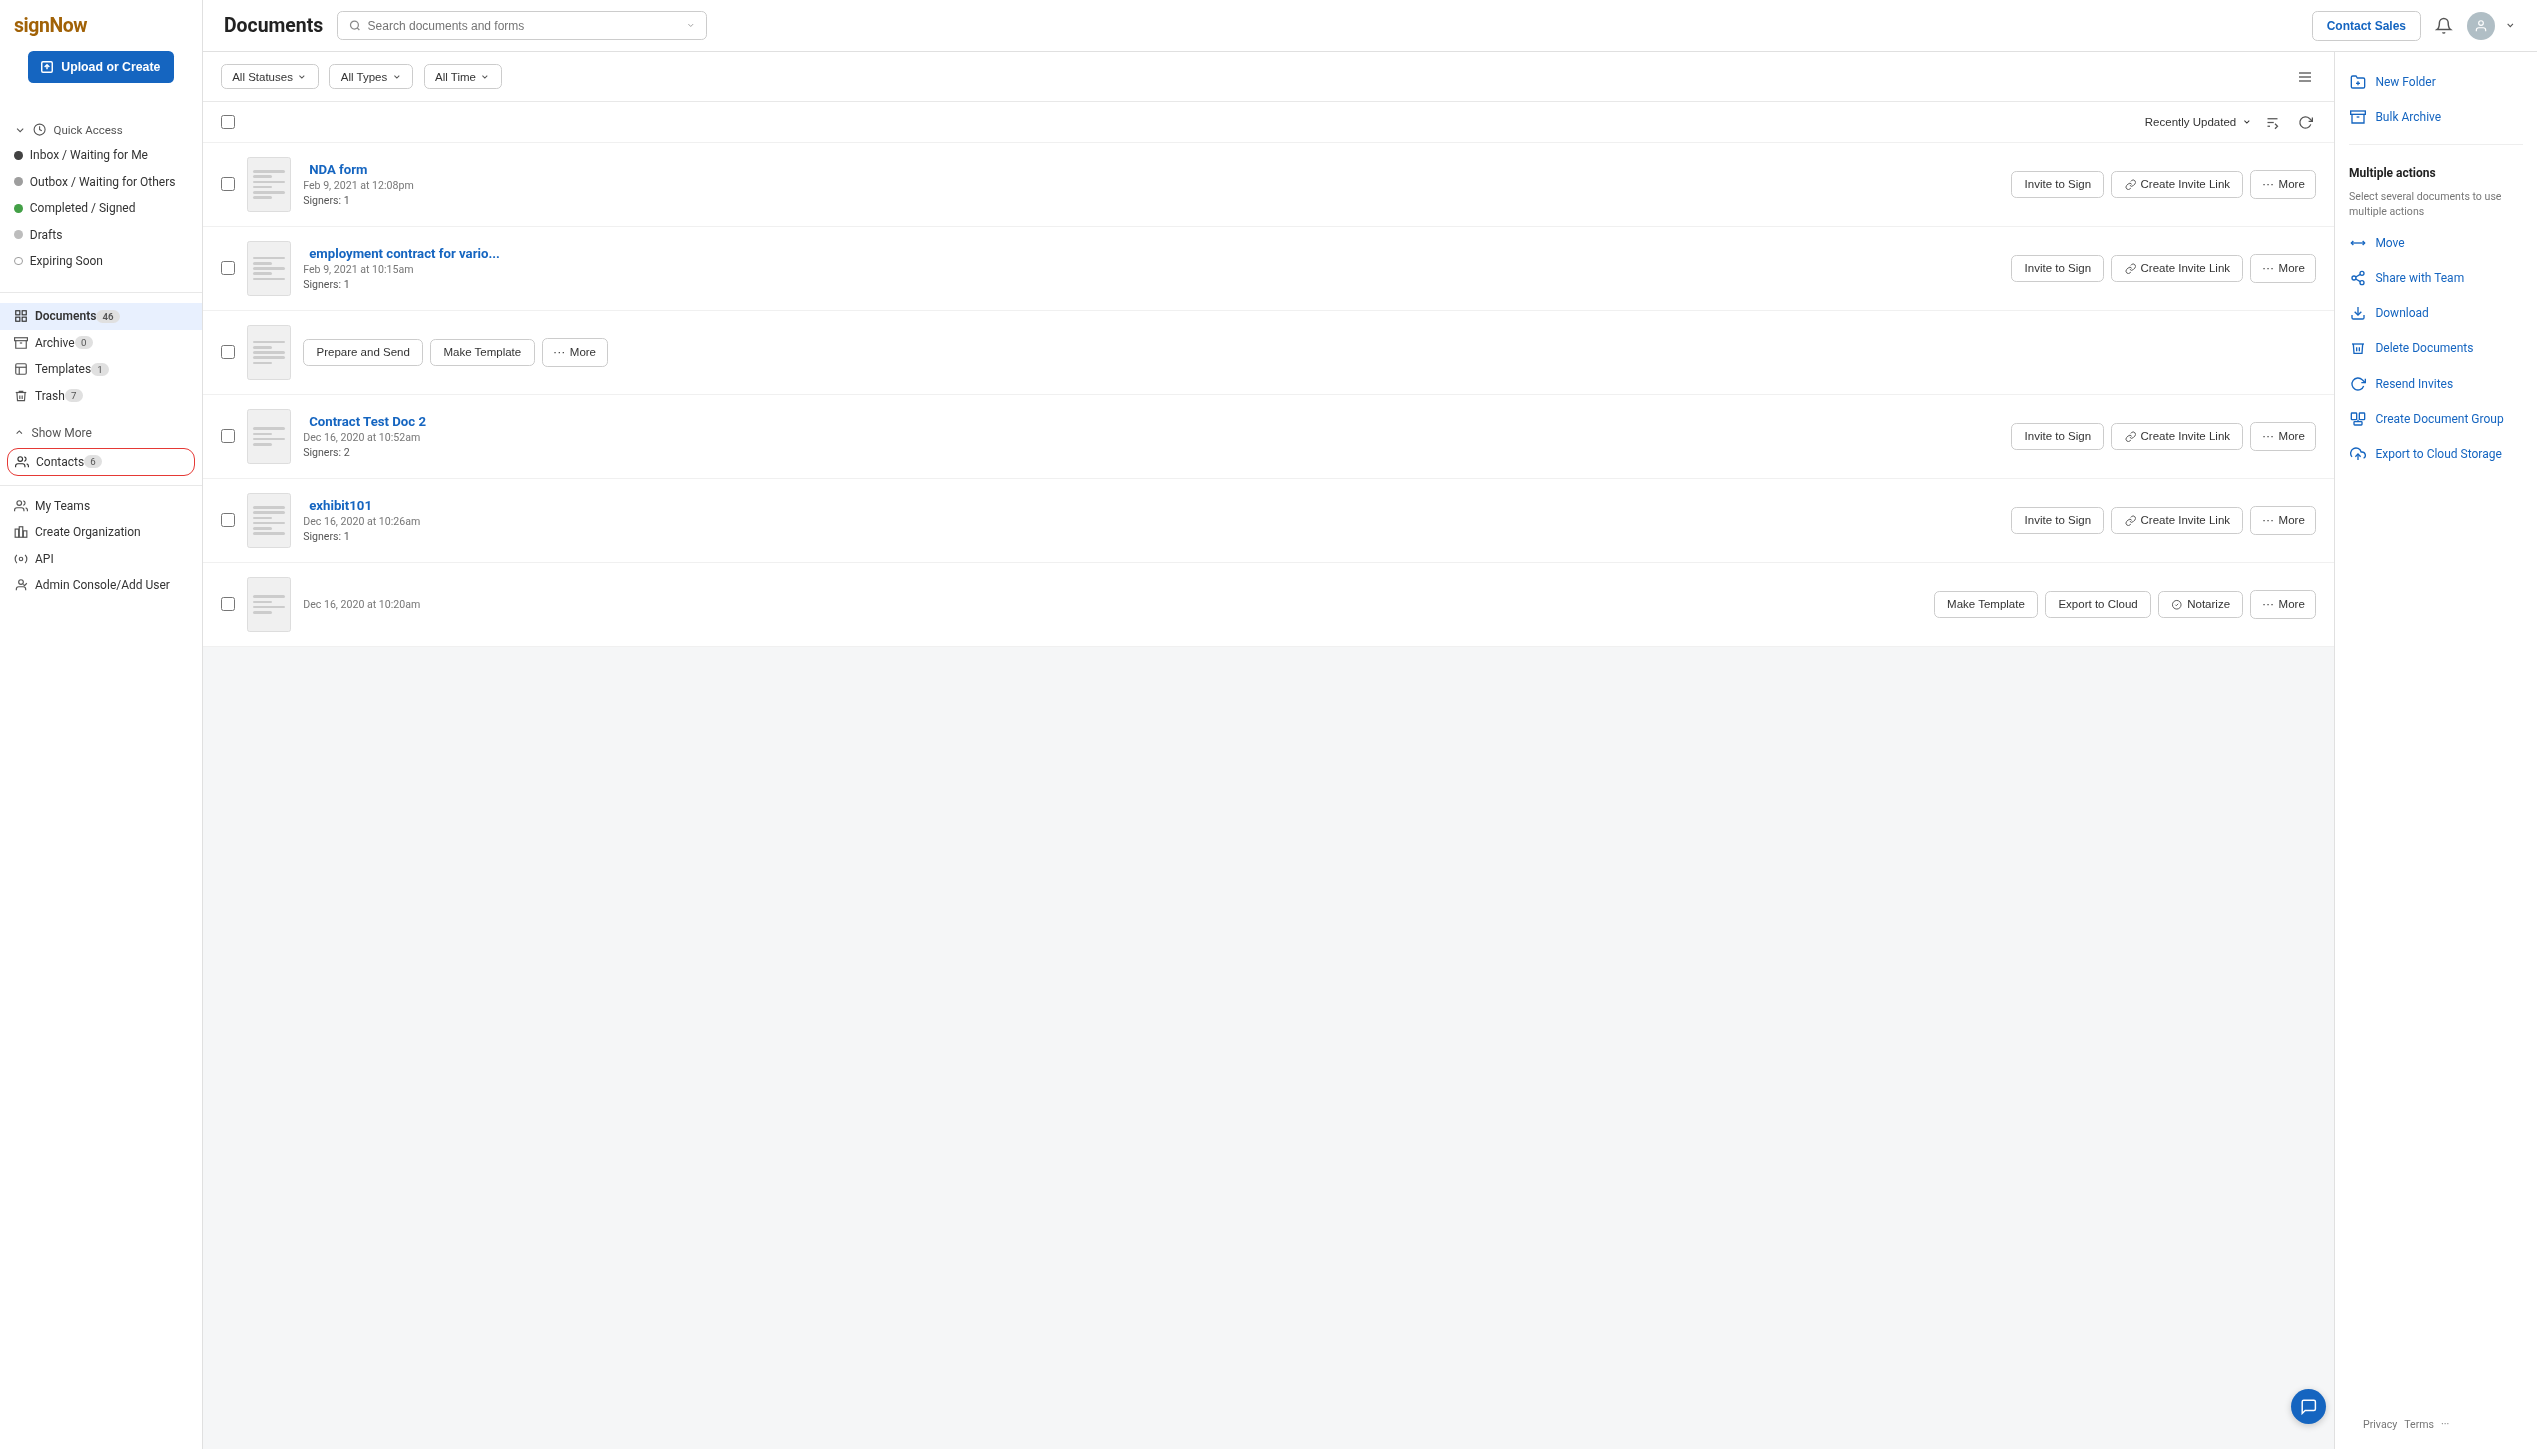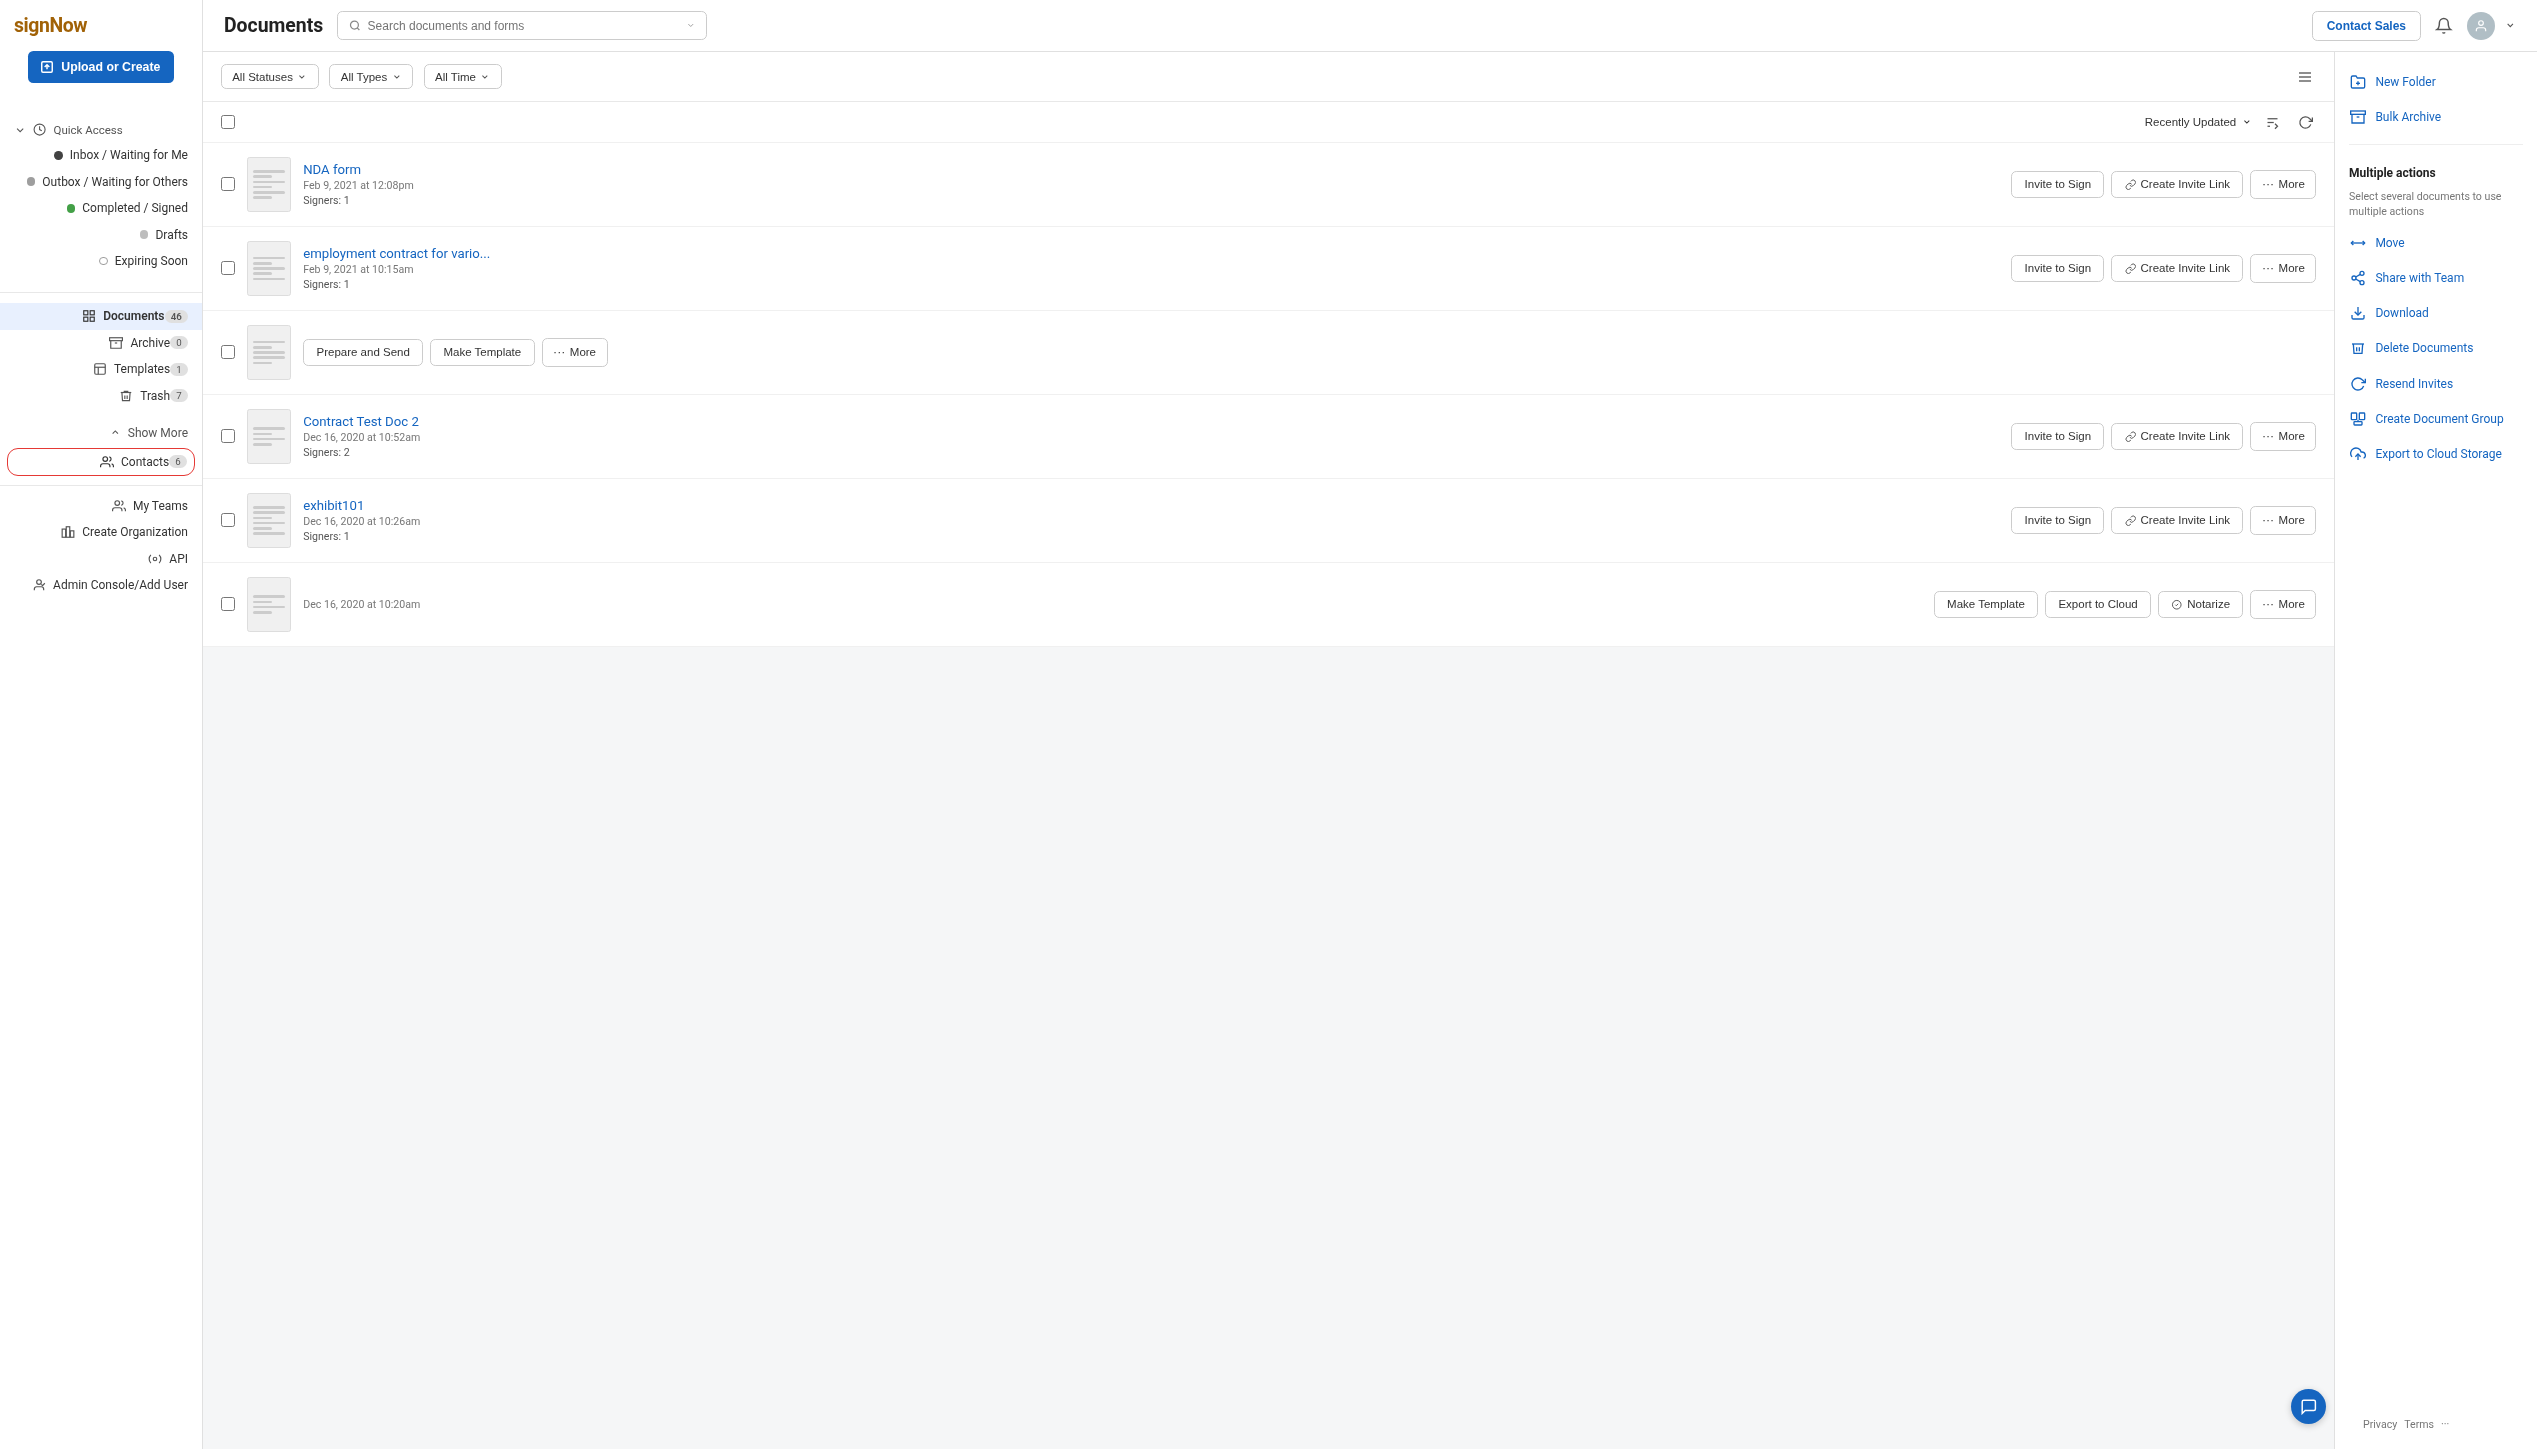--- a/index.html
+++ b/index.html
@@ -7,21 +7,21 @@
 
     
     .sidebar { width: 203px; background: #fff; border-right: 0.9px solid #e0e0e0; display: flex; flex-direction: column; padding: 14px 0; flex-shrink: 0; overflow-y: auto; }
     .sidebar-logo { padding: 0 14px 14px; }
     .logo-text { color: #a16207; font-size: 19.4px; font-weight: 700; letter-spacing: -0.4px; }
     .upload-btn { margin: 0 14px 17.6px; background: #1565c0; color: #fff; border: none; border-radius: 5.3px; padding: 8.8px 12.3px; font-size: 12.3px; font-weight: 600; cursor: pointer; display: flex; align-items: center; gap: 7px; width: calc(100% - 28px); }
 
     .sidebar-section { padding: 3.5px 0 10.6px; }
     .sidebar-section-header { display: flex; align-items: center; gap: 7px; padding: 5.3px 14px; font-size: 11.5px; color: #555; cursor: pointer; }
 
-    .sidebar-item { display: flex; align-items: center; justify-content: flex-end; padding: 6.2px 14px; cursor: pointer; color: #333; font-size: 12px; }
+    .sidebar-item { display: flex; align-items: center; justify-content: flex-start; padding: 6.2px 14px; cursor: pointer; color: #333; font-size: 12px; }
     .sidebar-item.active { background: #e8f0fe; font-weight: 600; }
     .sidebar-item.highlighted { border: 1.8px solid #e53935; border-radius: 11px; margin: 1.8px 7px; padding: 6.2px 7px; }
     .sidebar-item-left { display: flex; align-items: center; gap: 7px; }
     .sidebar-badge { background: #e0e0e0; color: #555; border-radius: 8.8px; padding: 0.9px 6.2px; font-size: 9.7px; }
 
     .dot { width: 8.8px; height: 8.8px; border-radius: 50%; display: inline-block; flex-shrink: 0; }
     .dot-gray { background: #9e9e9e; }
     .dot-dark { background: #424242; }
     .dot-green { background: #43a047; }
     .dot-light { background: #bdbdbd; }
@@ -59,21 +59,21 @@
 
     
     .doc-rows { padding: 0; }
     .doc-row { display: flex; align-items: center; padding: 14px 17.6px; background: #fff; border-bottom: 0.9px solid #f0f0f0; gap: 12.3px; }
     .doc-checkbox { width: 14px; height: 14px; border: 1.3px solid #aaa; border-radius: 2.6px; flex-shrink: 0; cursor: pointer; background: #fff; }
     .doc-thumb { width: 44px; height: 55px; background: #f0f0f0; border: 0.9px solid #ddd; border-radius: 2.6px; flex-shrink: 0; display: flex; align-items: center; justify-content: center; overflow: hidden; }
     .doc-thumb-lines { width: 32px; display: flex; flex-direction: column; gap: 2.6px; }
     .doc-thumb-line { height: 2.6px; background: #ccc; border-radius: 1.8px; }
     .doc-thumb-line.short { width: 60%; }
     .doc-info { flex: 1; min-width: 0; }
-    .doc-name { font-size: 13.2px; font-weight: 400; color: #1565c0; cursor: pointer; white-space: nowrap; overflow: hidden; text-overflow: ellipsis; }
+    .doc-name { font-size: 13.2px; font-weight: 700; color: #1565c0; cursor: pointer; white-space: nowrap; overflow: hidden; text-overflow: ellipsis; margin-left: 6px; }
     .doc-meta { font-size: 10.6px; color: #777; margin-top: 2.6px; }
     .doc-signers { font-size: 10.6px; color: #555; margin-top: 1.8px; }
     .doc-actions { display: flex; align-items: center; gap: 7px; flex-shrink: 0; }
     .doc-action-btn { border: 0.9px solid #ccc; border-radius: 5.3px; padding: 6.2px 12.3px; font-size: 11.5px; background: #fff; cursor: pointer; color: #333; white-space: nowrap; display: flex; align-items: center; gap: 4.4px; }
     .more-btn { border: 0.9px solid #ccc; border-radius: 5.3px; padding: 6.2px 10.6px; font-size: 11.5px; background: #fff; cursor: pointer; color: #333; display: flex; align-items: center; gap: 4.4px; }
 
     
     .right-panel { width: 203px; background: #fff; border-left: 0.9px solid #e0e0e0; padding: 17.6px 14px; display: flex; flex-direction: column; gap: 10.6px; flex-shrink: 0; overflow-y: auto; }
     .right-panel-action { display: flex; align-items: center; gap: 8.8px; color: #1565c0; font-size: 12px; cursor: pointer; padding: 3.5px 0; }
     .right-panel-section-title { font-size: 12px; font-weight: 700; color: #222; margin-top: 7px; }

